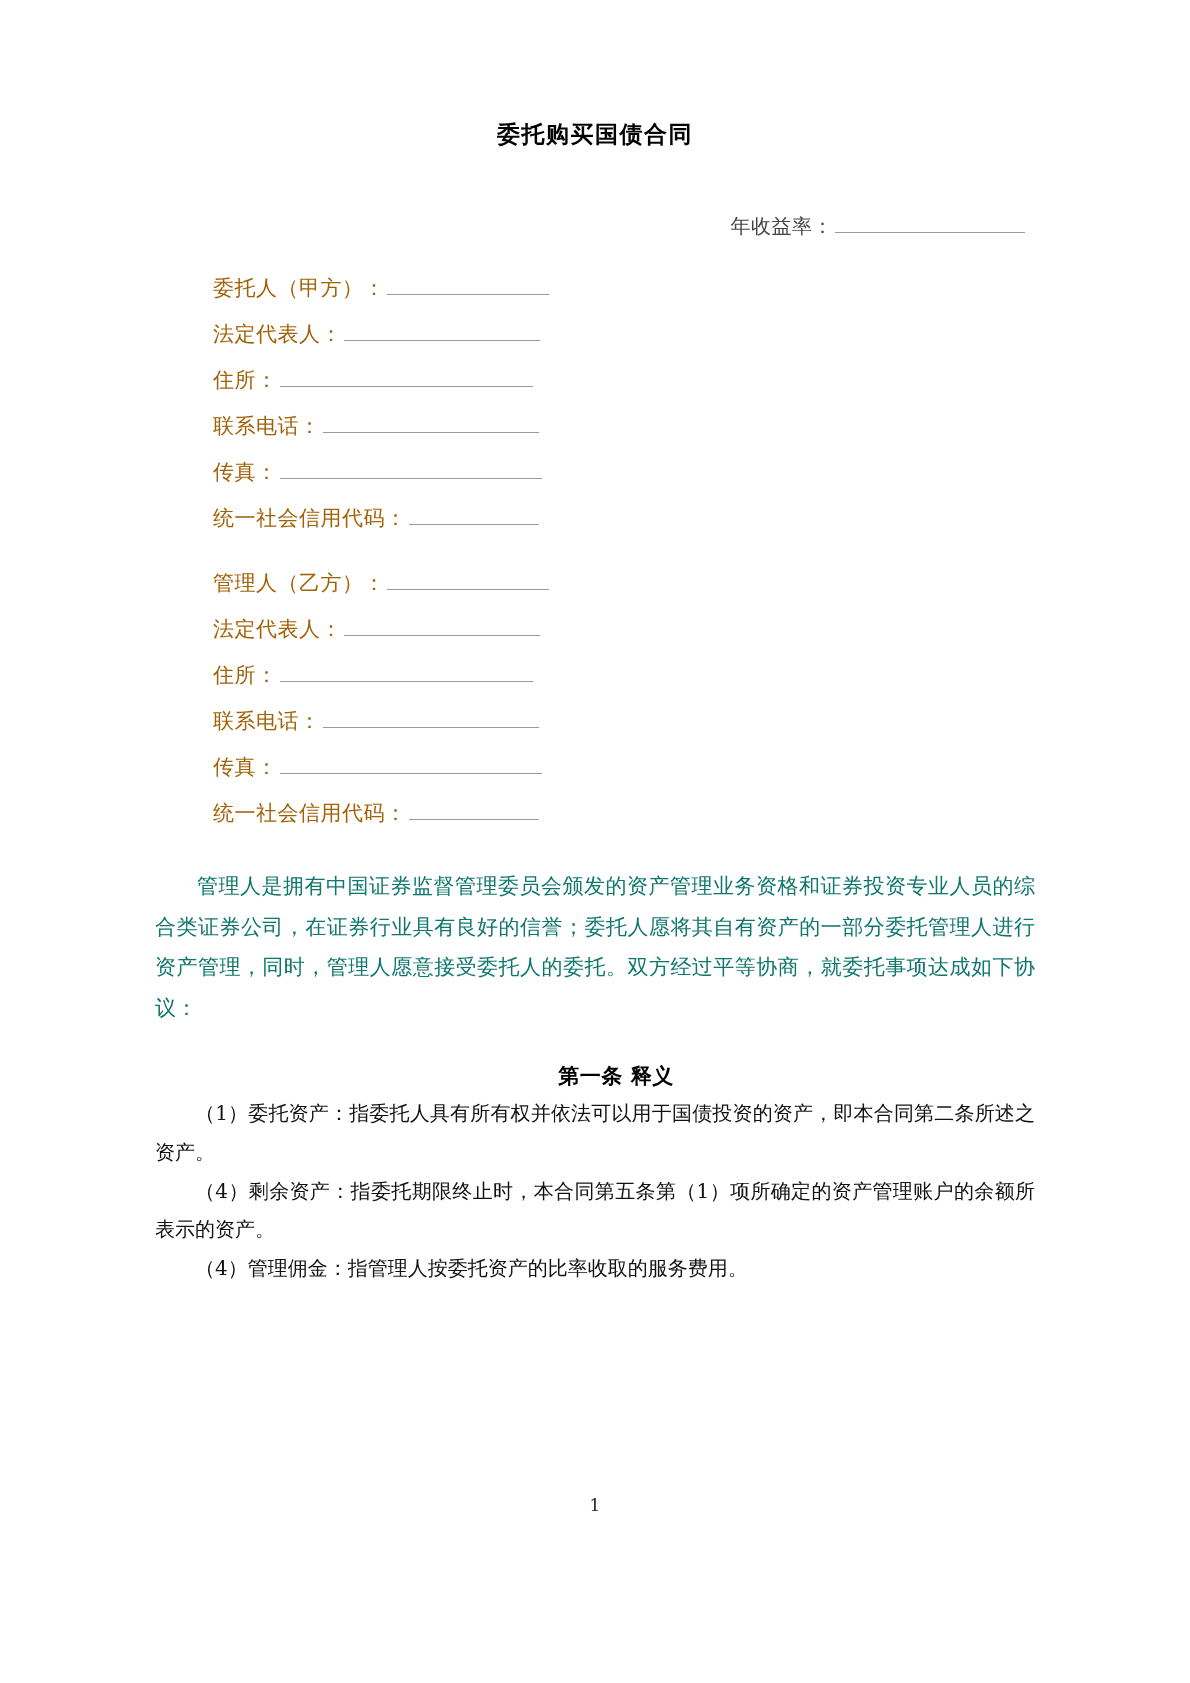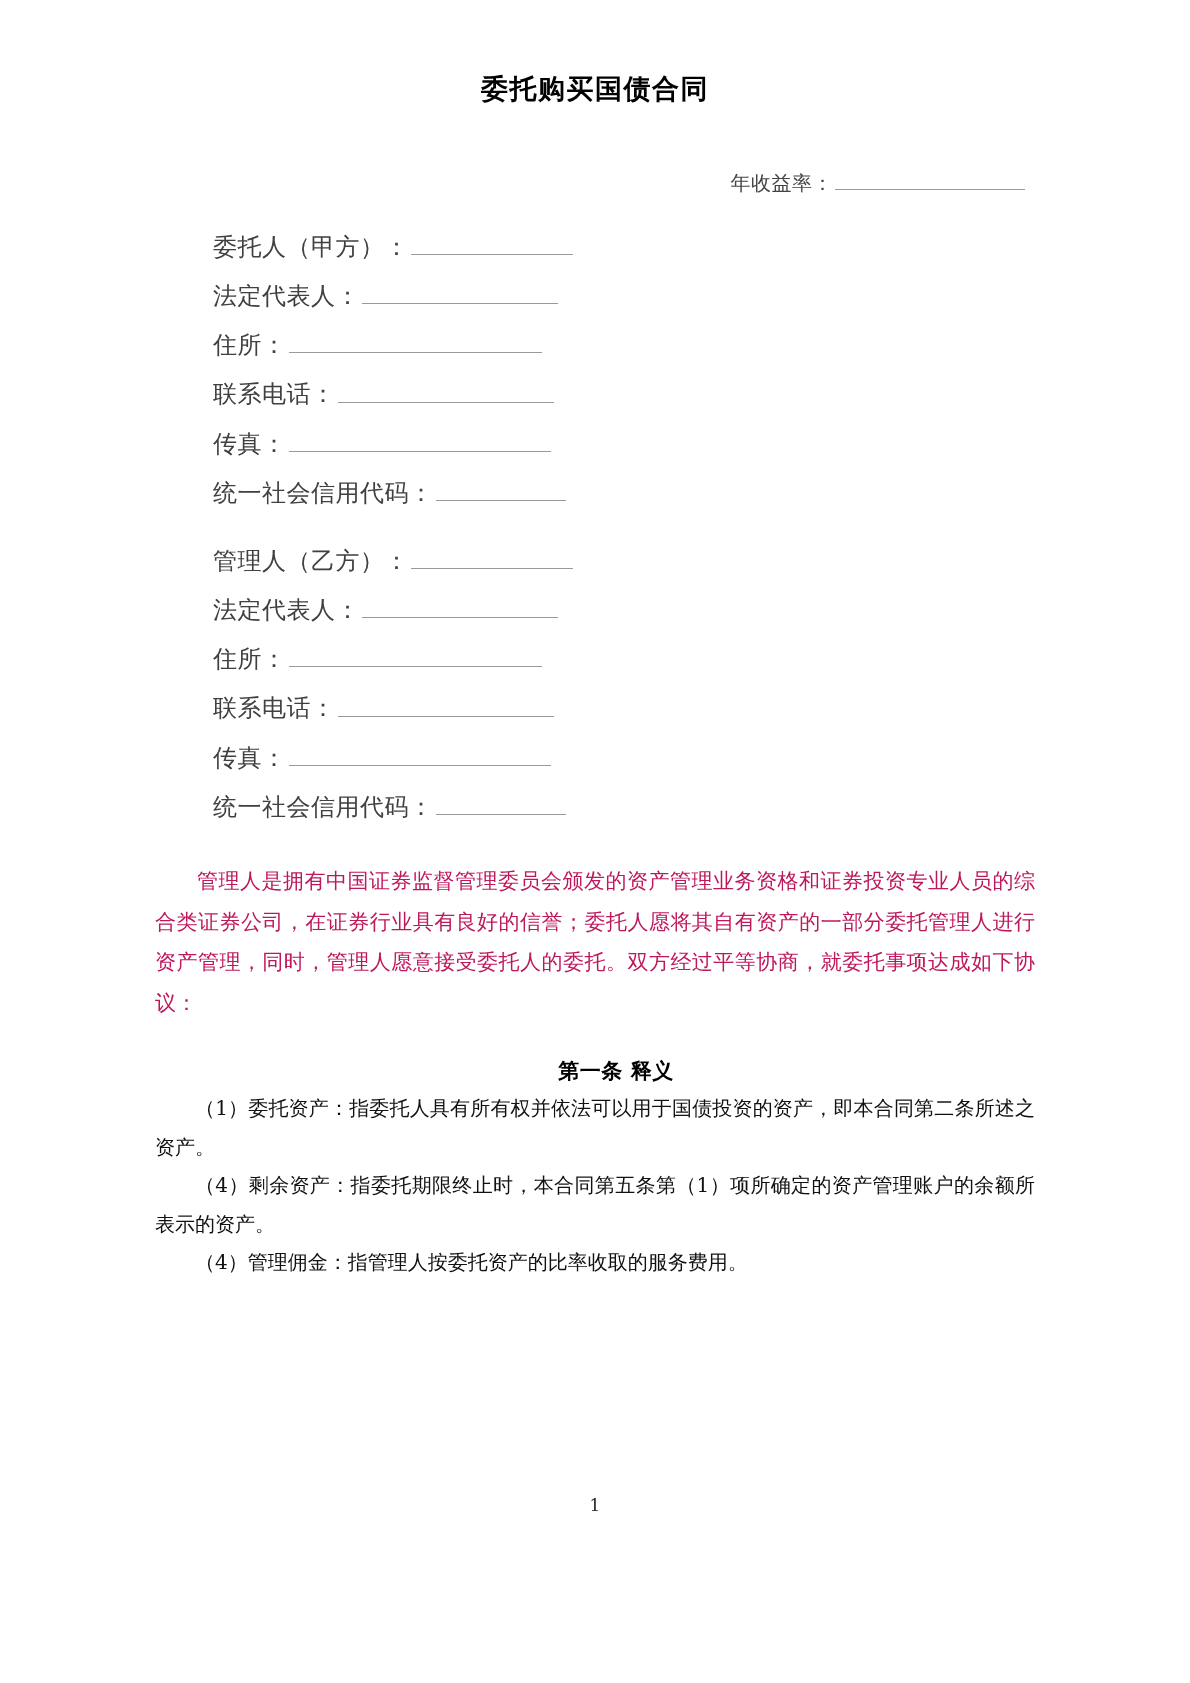--- a/index.html
+++ b/index.html
@@ -23,24 +23,24 @@
   .content {
     position: absolute;
     left: 155px;
     top: 0;
     width: 880px;
   }
 
   
   .doc-title {
     text-align: center;
-    font-size: 27px;
+    font-size: 23px;
     font-weight: bold;
     letter-spacing: 1.5px;
-    margin-top: 72px;
+    margin-top: 120px;
     line-height: 1.25;
     font-family: "DejaVu Sans", "Liberation Sans", sans-serif;
   }
 
   
   .contract-no-row {
     margin-top: 62px;
     text-align: right;
     font-size: 20px;
     line-height: 1.4;
@@ -58,43 +58,43 @@
   }
   .bl-contract { width: 190px; }
 
   
   .party-block {
     margin-top: 32px;
     padding-left: 58px;
   }
   .party-block.second { margin-top: 38px; }
   .field-row {
-    font-size: 24px;
+    font-size: 21px;
     line-height: 1.0;
     margin-bottom: 19px;
     white-space: nowrap;
-    color: #404040;
+    color: #a16207;
   }
   .field-row .f-label { letter-spacing: 0.5px; }
   .bl-w1 { width: 162px; }  
   .bl-w2 { width: 196px; }  
   .bl-w3 { width: 253px; }  
   .bl-w4 { width: 216px; }  
   .bl-w5 { width: 262px; }  
   .bl-w6 { width: 130px; }  
 
   
   .para {
     font-size: 21px;
     line-height: 1.93;
     text-align: justify;
     text-justify: inter-ideograph;
     text-indent: 2em;
     margin: 0;
-    color: #be185d;
+    color: #0f766e;
   }
   .preamble { margin-top: 42px; }
 
   .section-heading {
     font-size: 21px;
     font-weight: bold;
     margin-top: 34px;
     margin-bottom: 4px;
     text-indent: 2em;
     letter-spacing: 0.5px;

